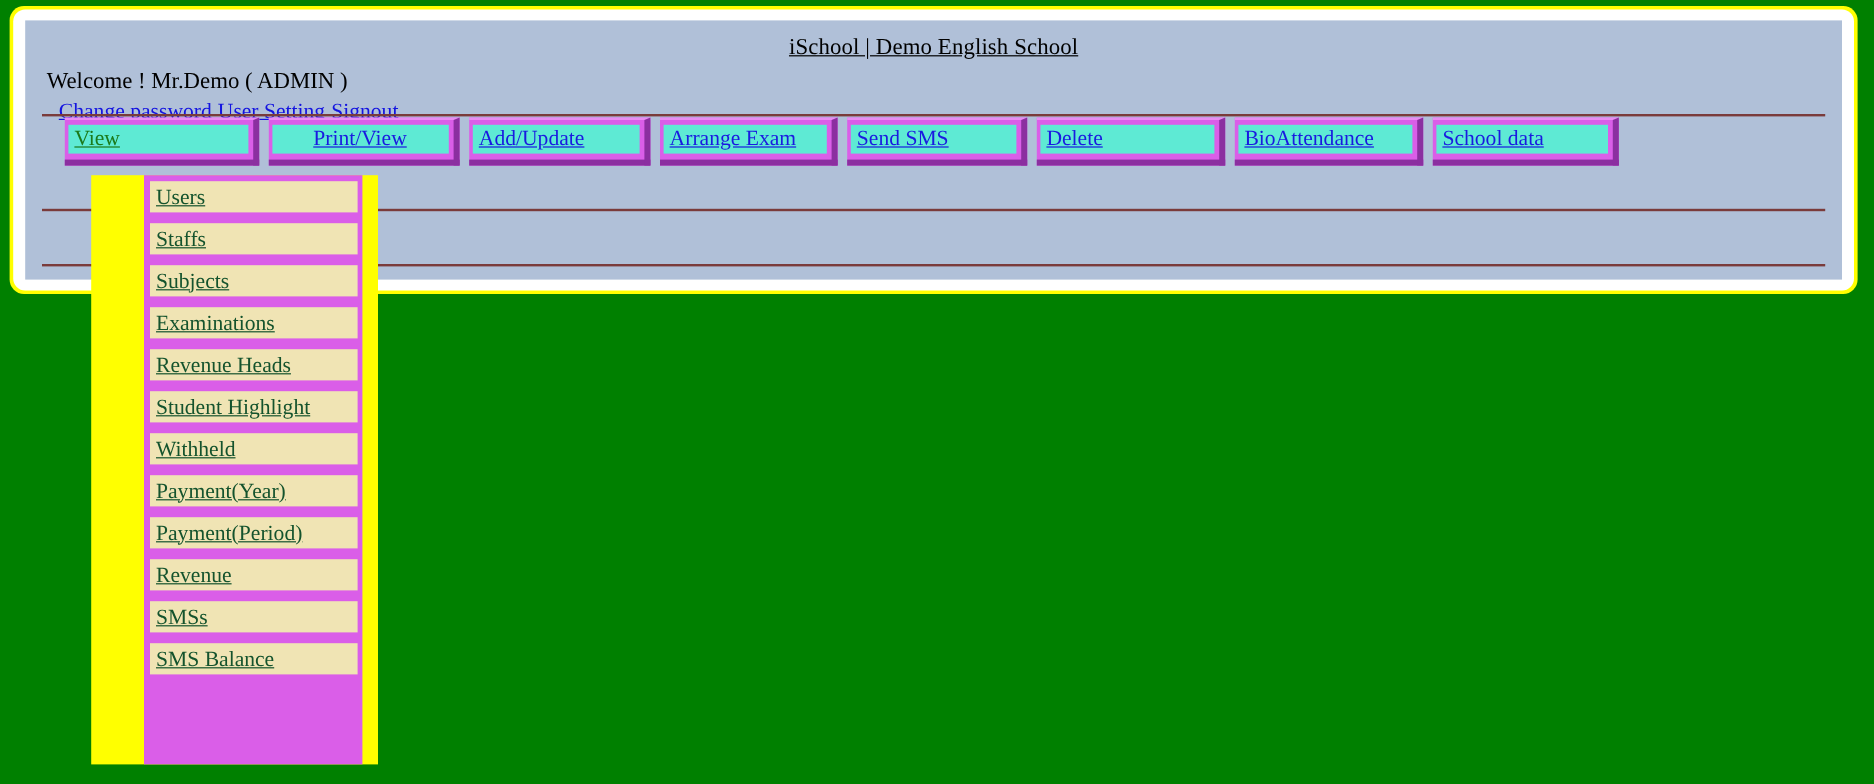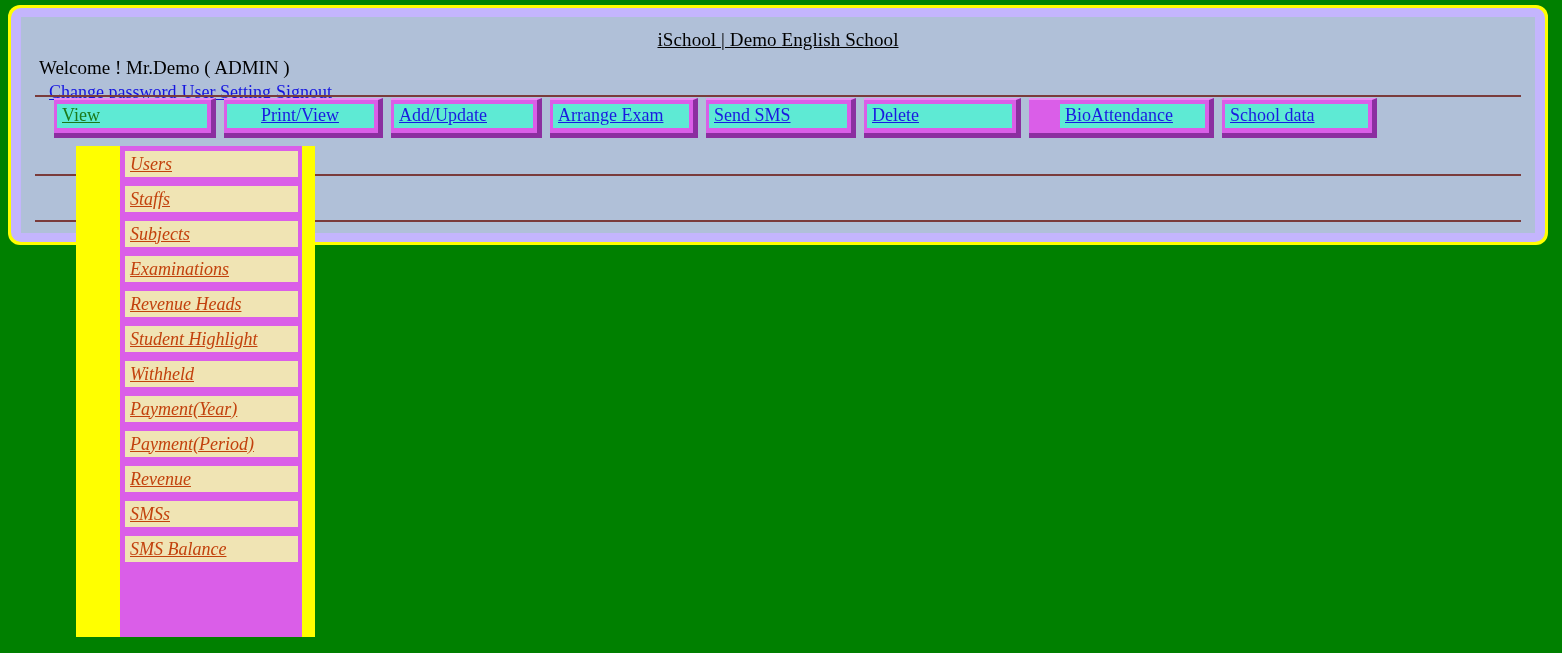--- a/index.html
+++ b/index.html
@@ -24,21 +24,21 @@
     top: 5px;
     width: 1540px;
     height: 240px;
     background: #ffff00;
     border-radius: 12px;
     padding: 3px;
   }
   #app-frame-inner {
     width: 100%;
     height: 100%;
-    background: #c4b5fd;
+    background: #ffffff;
     border-radius: 10px;
     padding: 9px 10px 9px 10px;
   }
   #header-panel {
     width: 100%;
     height: 100%;
     background: #b0c0d8;
     position: relative;
     padding: 0 14px;
   }
@@ -122,21 +122,21 @@
   }
   .nav-tab.active .nav-tab-label { color: #1b7a1b; }
 
   
   #tab-view       .nav-tab-face { width: 150px; }
   #tab-printview  .nav-tab-face { width: 147px; justify-content: center; }
   #tab-addupdate  .nav-tab-face { width: 139px; }
   #tab-arrangeexam .nav-tab-face { width: 136px; }
   #tab-sendsms    .nav-tab-face { width: 138px; }
   #tab-delete     .nav-tab-face { width: 145px; }
-  #tab-bioattendance .nav-tab-face { width: 145px; margin-left: 28px; }
+  #tab-bioattendance .nav-tab-face { width: 145px; }
   #tab-backupdata .nav-tab-face { width: 143px; }
 
   
   #view-dropdown {
     position: absolute;
     left: 76px;
     top: 146px;
     width: 239px;
     height: 491px;
     background: #ffff00;
@@ -153,24 +153,23 @@
     background: #f0e4b4;
     height: 26px;
     margin: 0 4px 9px 5px;
     display: flex;
     align-items: center;
     padding-left: 5px;
     cursor: pointer;
   }
   .menu-item-label {
     font-size: 18px;
-    color: #c2410c;
+    color: #14532d;
     text-decoration: underline;
     white-space: nowrap;
-    font-style: italic;
   }
 </style>
 </head>
 <body>
 
 <div id="app-frame">
   <div id="app-frame-inner">
     <div id="header-panel">
 
       <div id="site-title">iSchool | Demo English School</div>

